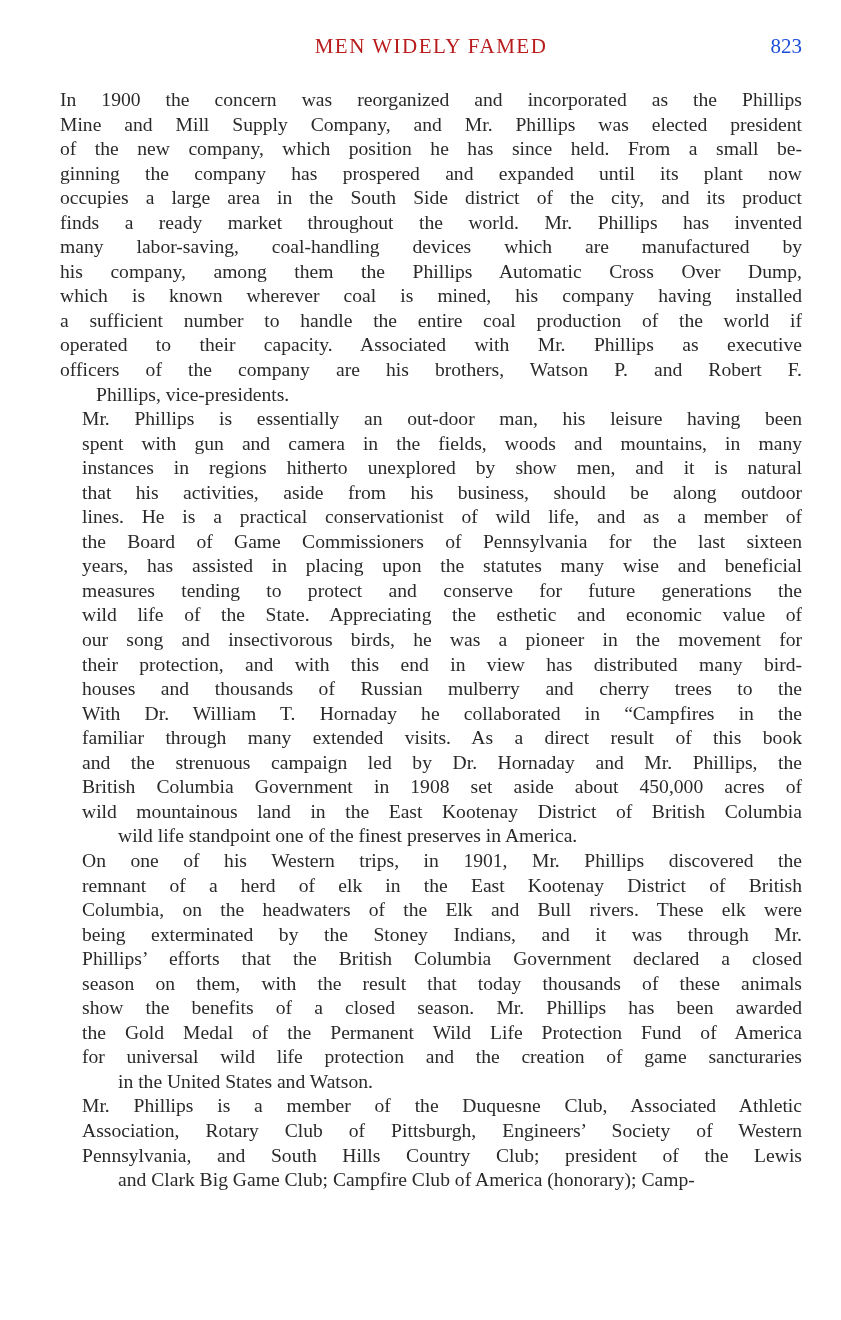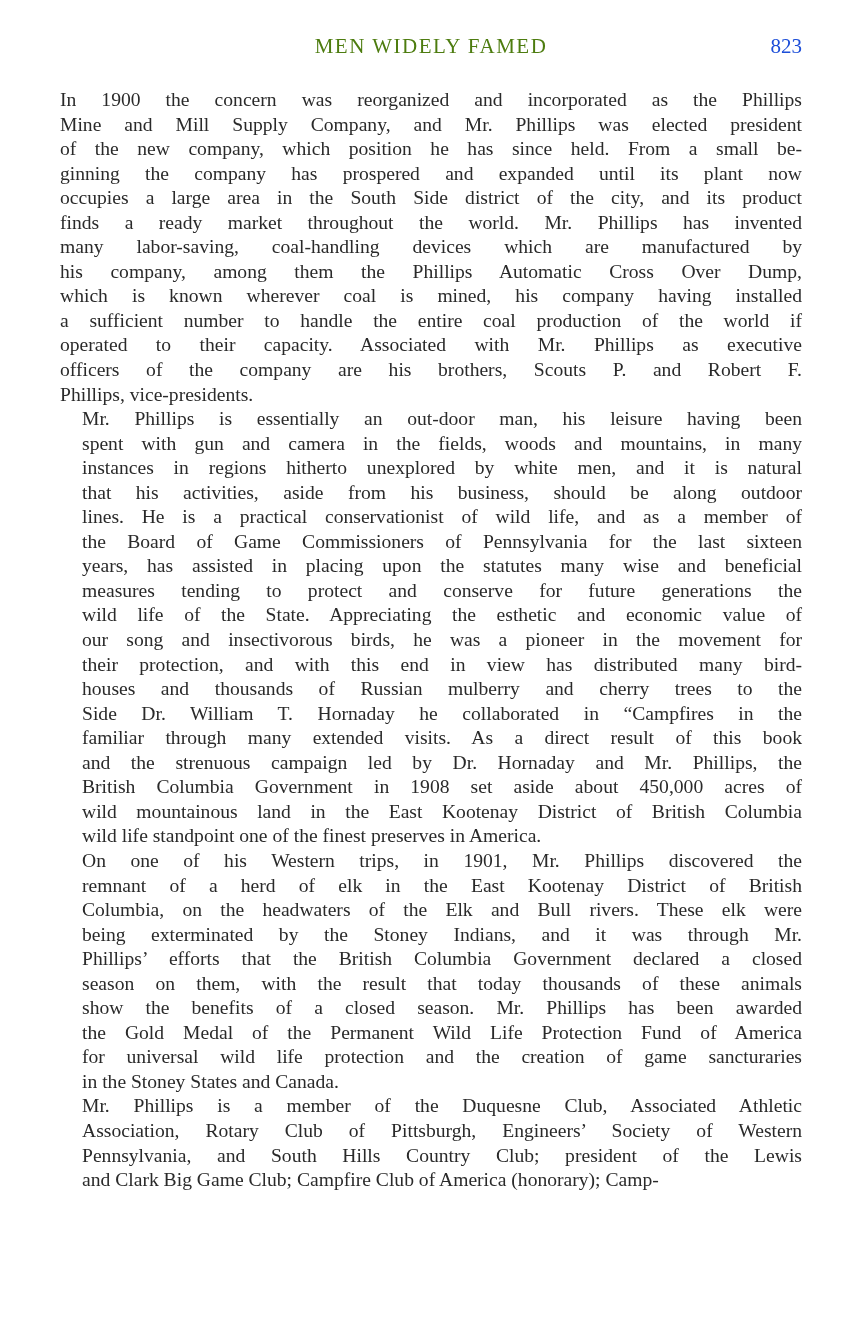--- a/index.html
+++ b/index.html
@@ -1,27 +1,27 @@
 <!DOCTYPE html>
 <html><head>
 <meta charset="utf-8">
 <style>
   html, body { margin:0; padding:0; background:#ffffff; }
   body { width:841px; height:1320px; position:relative; overflow:hidden;
          font-family:"Liberation Serif","DejaVu Serif",serif; color:#2a2a2a; }
   .header { position:absolute; top:34px; left:60px; width:742px; height:30px; }
   .running-title { position:absolute; left:0; right:0; text-align:center;
-                   font-size:21px; letter-spacing:1.5px; top:0; color:#4d7c0f; }
+                   font-size:21px; letter-spacing:1.5px; top:0; color:#b91c1c; }
   .page-number { position:absolute; right:0; top:0; font-size:21px; color:#1d4ed8; }
   .body { position:absolute; top:88px; left:60px; width:742px;
           font-size:19.6px; line-height:24.55px; text-align:justify; }
   .body p { margin:0; text-indent:22px; hyphens:manual; }
   .body p.first { text-indent:0; }
   .line { display:block; text-align:justify; text-align-last:justify; white-space:nowrap; }
-  .line.last { text-align-last:left; }
+  .line.last { text-align-last:left;margin-left:36px; }
 </style>
 </head>
 <body>
 
 <div class="header">
   <div class="running-title">MEN WIDELY FAMED</div>
   <div class="page-number">823</div>
 </div>
 
 <div class="body" id="body">
@@ -30,56 +30,56 @@
       <span class="line">Mine and Mill Supply Company, and Mr. Phillips was elected president</span>
       <span class="line">of the new company, which position he has since held.  From a small be-</span>
       <span class="line">ginning the company has prospered and expanded until its plant now</span>
       <span class="line">occupies a large area in the South Side district of the city, and its product</span>
       <span class="line">finds a ready market throughout the world.  Mr. Phillips has invented</span>
       <span class="line">many labor-saving, coal-handling devices which are manufactured by</span>
       <span class="line">his company, among them the Phillips Automatic Cross Over Dump,</span>
       <span class="line">which is known wherever coal is mined, his company having installed</span>
       <span class="line">a sufficient number to handle the entire coal production of the world if</span>
       <span class="line">operated to their capacity.  Associated with Mr. Phillips as executive</span>
-      <span class="line">officers of the company are his brothers, Scouts P. and Robert F.</span>
+      <span class="line">officers of the company are his brothers, Watson P. and Robert F.</span>
       <span class="line last">Phillips, vice-presidents.</span>
     </p>
     <p>
       <span class="line" style="text-indent: 22px;">Mr. Phillips is essentially an out-door man, his leisure having been</span>
       <span class="line">spent with gun and camera in the fields, woods and mountains, in many</span>
-      <span class="line">instances in regions hitherto unexplored by white men, and it is natural</span>
+      <span class="line">instances in regions hitherto unexplored by show men, and it is natural</span>
       <span class="line">that his activities, aside from his business, should be along outdoor</span>
       <span class="line">lines.  He is a practical conservationist of wild life, and as a member of</span>
       <span class="line">the Board of Game Commissioners of Pennsylvania for the last sixteen</span>
       <span class="line">years, has assisted in placing upon the statutes many wise and beneficial</span>
       <span class="line">measures tending to protect and conserve for future generations the</span>
       <span class="line">wild life of the State.  Appreciating the esthetic and economic value of</span>
       <span class="line">our song and insectivorous birds, he was a pioneer in the movement for</span>
       <span class="line">their protection, and with this end in view has distributed many bird-</span>
       <span class="line">houses and thousands of Russian mulberry and cherry trees to the</span>
     </p>
     <p>
-      <span class="line" style="text-indent: 22px;">Side Dr. William T. Hornaday he collaborated in “Campfires in the</span>
+      <span class="line" style="text-indent: 22px;">With Dr. William T. Hornaday he collaborated in “Campfires in the</span>
       <span class="line">familiar through many extended visits.  As a direct result of this book</span>
       <span class="line">and the strenuous campaign led by Dr. Hornaday and Mr. Phillips, the</span>
       <span class="line">British Columbia Government in 1908 set aside about 450,000 acres of</span>
       <span class="line">wild mountainous land in the East Kootenay District of British Columbia</span>
       <span class="line last">wild life standpoint one of the finest preserves in America.</span>
     </p>
     <p>
       <span class="line" style="text-indent: 22px;">On one of his Western trips, in 1901, Mr. Phillips discovered the</span>
       <span class="line">remnant of a herd of elk in the East Kootenay District of British</span>
       <span class="line">Columbia, on the headwaters of the Elk and Bull rivers.  These elk were</span>
       <span class="line">being exterminated by the Stoney Indians, and it was through Mr.</span>
       <span class="line">Phillips’ efforts that the British Columbia Government declared a closed</span>
       <span class="line">season on them, with the result that today thousands of these animals</span>
       <span class="line">show the benefits of a closed season.  Mr. Phillips has been awarded</span>
       <span class="line">the Gold Medal of the Permanent Wild Life Protection Fund of America</span>
       <span class="line">for universal wild life protection and the creation of game sancturaries</span>
-      <span class="line last">in the Stoney States and Canada.</span>
+      <span class="line last">in the United States and Watson.</span>
     </p>
     <p>
       <span class="line" style="text-indent: 22px;">Mr. Phillips is a member of the Duquesne Club, Associated Athletic</span>
       <span class="line">Association, Rotary Club of Pittsburgh, Engineers’ Society of Western</span>
       <span class="line">Pennsylvania, and South Hills Country Club; president of the Lewis</span>
       <span class="line last">and Clark Big Game Club; Campfire Club of America (honorary); Camp-</span>
     </p>
   </div>
 
 </body></html>

